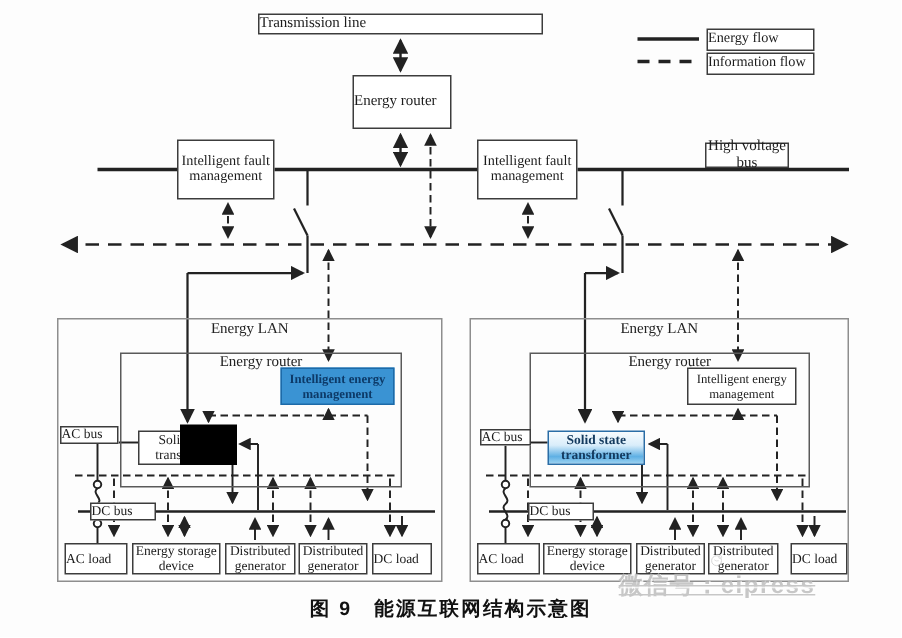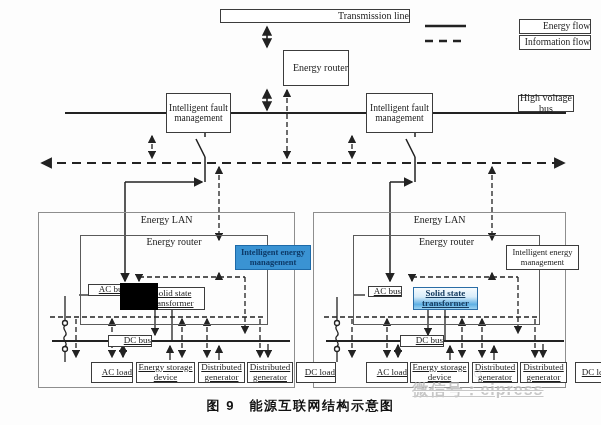--- a/index.html
+++ b/index.html
@@ -2,36 +2,36 @@
 <html><head>
 <meta charset="utf-8">
 <style>
   html,body{margin:0;padding:0;background:#ffffff;}
   .stage{
     position:relative;width:601px;height:425px;background:#fdfdfd;
     font-family:"Liberation Serif", serif;color:#1c1c1c;overflow:hidden;
   }
   .wires{position:absolute;left:0;top:0;z-index:1;}
   .box{
-    position:absolute;display:flex;align-items:center;justify-content:flex-end;
+    position:absolute;display:flex;align-items:center;justify-content:flex-start;
     text-align:center;background:#ffffff;border:1px solid #3c3c3c;
-    line-height:1.08;z-index:3;box-sizing:border-box;margin-left:48px;
+    line-height:1.08;z-index:3;box-sizing:border-box;
   }
   .frame{
     position:absolute;background:transparent;border:1px solid #8e8e8e;
     z-index:2;box-sizing:border-box;
   }
   .frame.router{border:1.4px solid #5a5a5a;}
   .flabel{
     position:absolute;text-align:center;z-index:3;font-size:10px;color:#222;
     pointer-events:none;
   }
   .fs10{font-size:10px;}
   .fs95{font-size:9.5px;}
-  .fs9{font-size:9px;text-decoration:underline;}
+  .fs9{font-size:9px;}
   .fs85{font-size:8.5px;padding:0 1px;}
   .iem-hl{
     background:#3a93d3;border:1px solid #1d6aa8;color:#0d3a68;font-weight:bold;
   }
   .iem-plain{background:#ffffff;border:1px solid #3c3c3c;}
   .sst-hl{
     background:linear-gradient(180deg,#f7fbfe 0%,#d9edfa 42%,#5fb0e4 78%,#9bd2f1 100%);
     color:#143a5e;font-weight:bold;border:1px solid #2a6da6;
   }
   .blob{position:absolute;background:#000000;z-index:4;}

